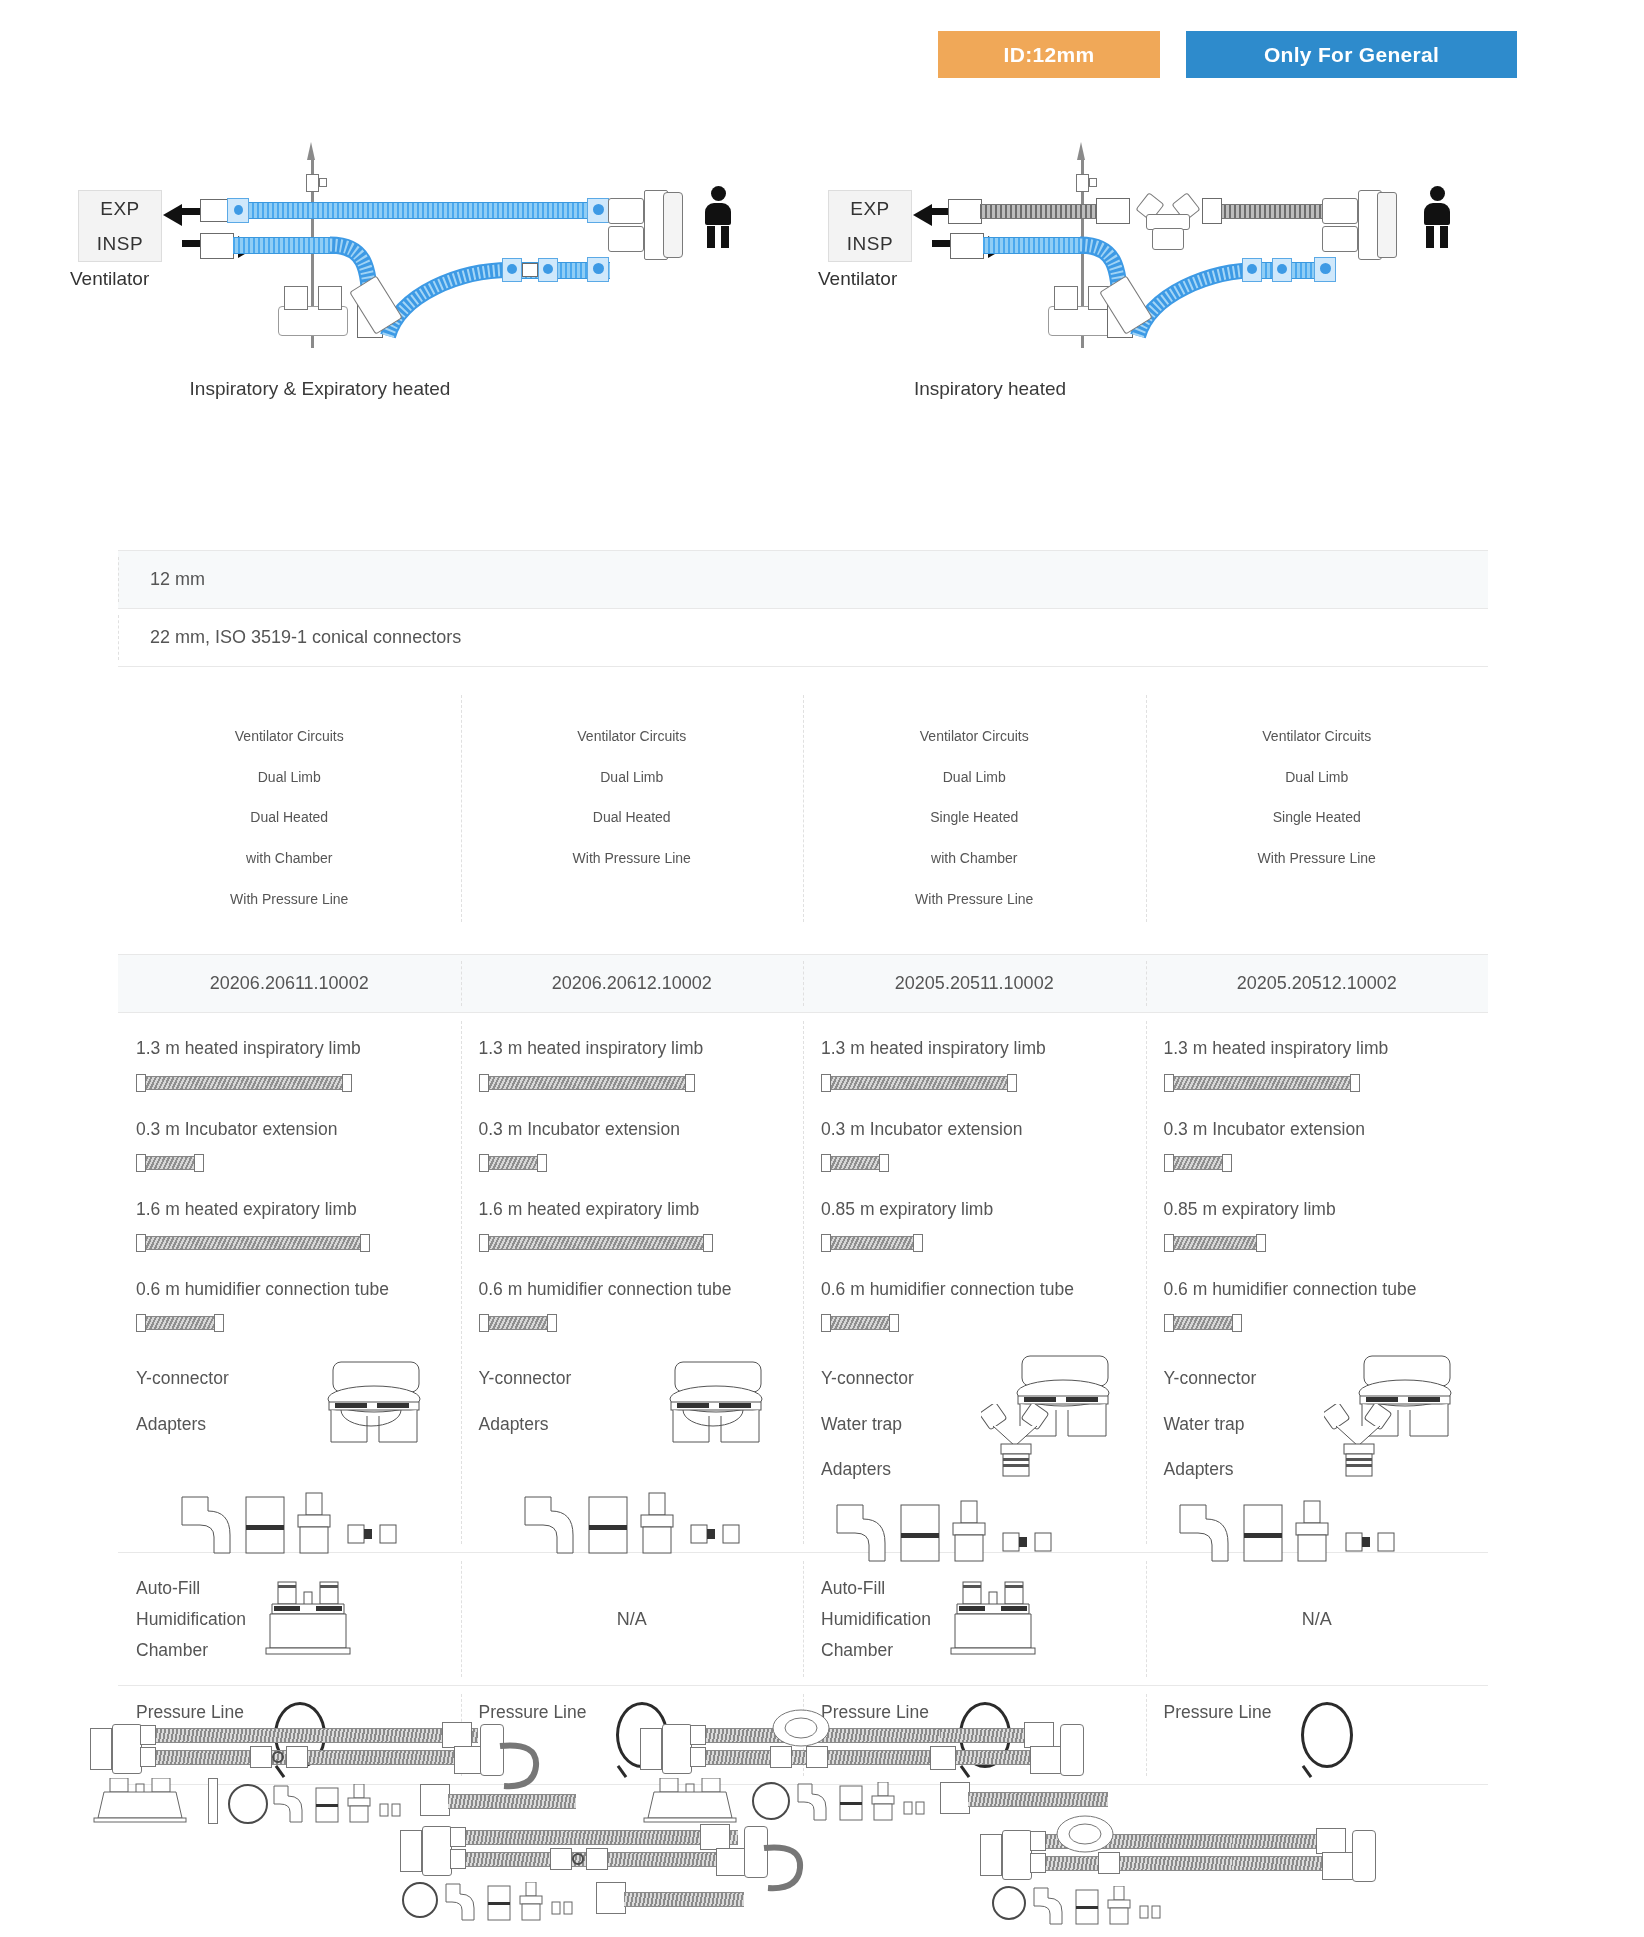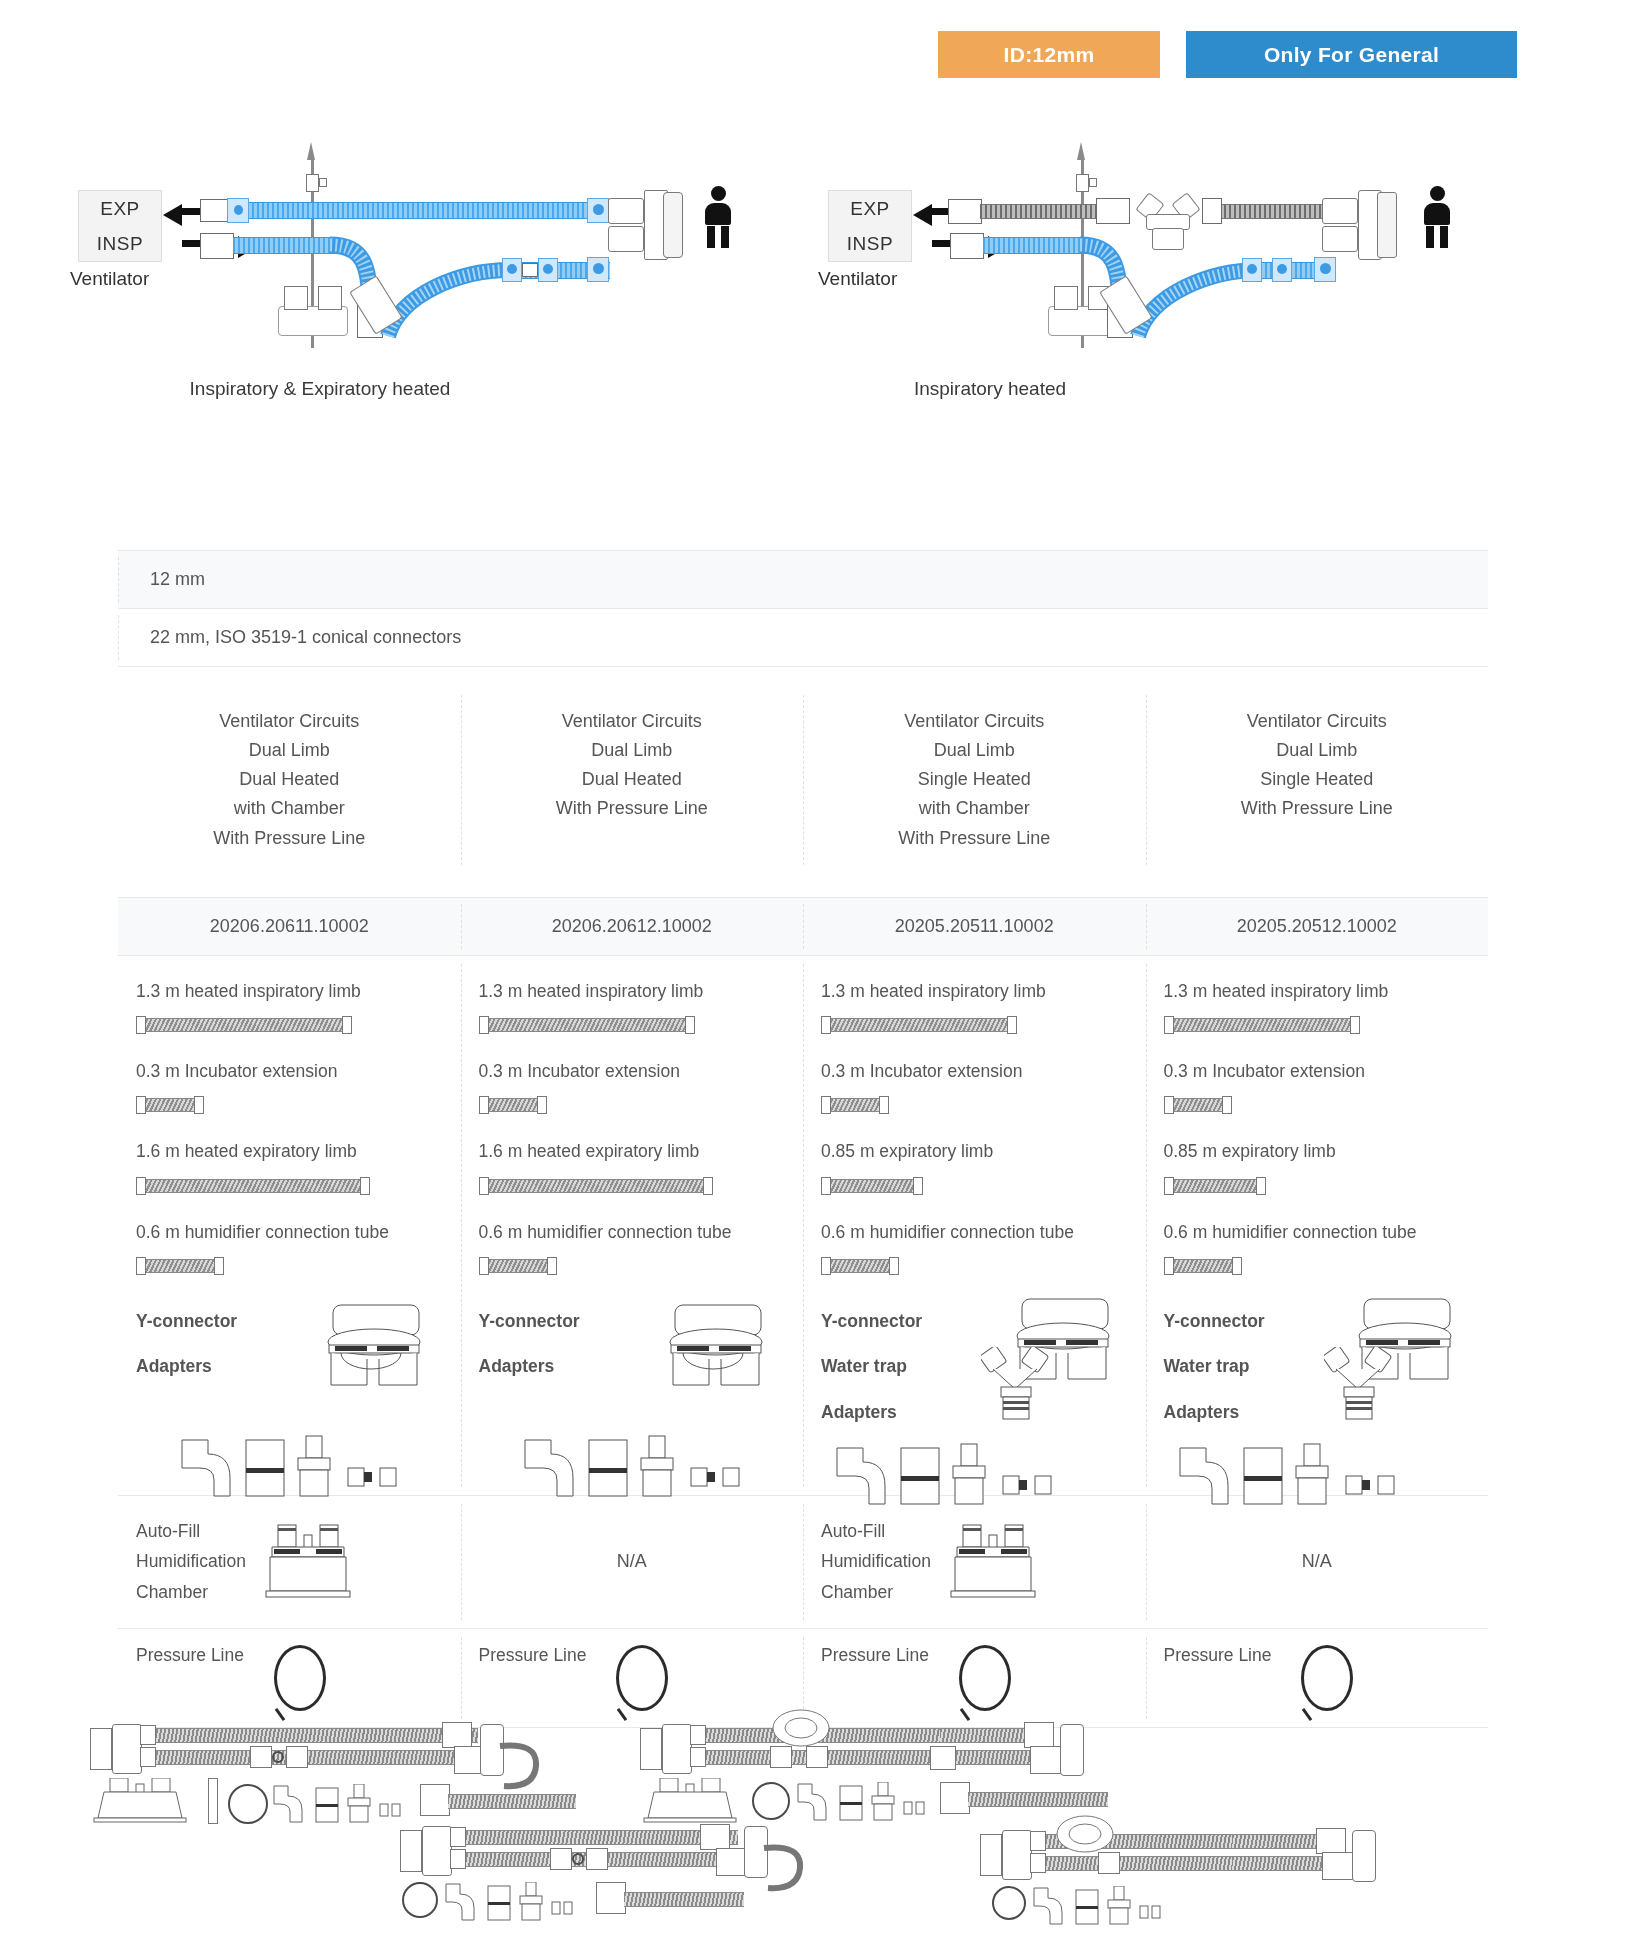--- a/index.html
+++ b/index.html
@@ -106,21 +106,21 @@
     position:relative;
   }
   .tcell.divider:before{
     content:""; position:absolute; left:0; top:6px; bottom:6px;
     border-left:1px dashed #e0e0e0;
   }
   .lbl-cell{ width:340px; text-align:center; color:#555; }
   .val-cell{ flex:1; text-align:left; padding-left:32px; }
 
   .col4{ width:25%; text-align:center; }
-  .spec-line{ line-height:1.62; font-size:18px; color:#555; }
+  .spec-line{ line-height:1.62; font-size:14px; color:#555;margin-top:18px; }
   .partno{ font-size:18px; color:#555; }
 
   
   .comp-row{ display:flex; border-top:1px solid #e8e8e8; }
   .comp-col{
     width:25%; position:relative; padding:22px 18px 26px 18px;
   }
   .comp-col + .comp-col:before{
     content:""; position:absolute; left:0; top:8px; bottom:8px;
     border-left:1px dashed #e0e0e0;
@@ -131,21 +131,21 @@
   .hose .hend{
     position:absolute; top:2px; height:18px; width:10px;
     background:#fff; border:1px solid #777;
   }
   .hose .hbody{
     position:absolute; top:4px; height:14px;
     background:repeating-linear-gradient(115deg,#8e8e8e 0 2px,#d8d8d8 2px 4px);
     border-top:1px solid #888; border-bottom:1px solid #888;
   }
 
-  .yc-block{ position:relative; min-height:170px;font-weight:bold; }
+  .yc-block{ position:relative; min-height:170px; }
   .yc-text{ font-size:17.5px; color:#555; line-height:2.6; }
   .yc-art{ position:absolute; right:4px; top:0; }
 
   .adapters{ position:relative; height:72px; margin-top:6px; }
 
   .na-cell{
     width:25%; display:flex; align-items:center; justify-content:center;
     font-size:18px; color:#555; position:relative;
   }
   .na-cell:before{

